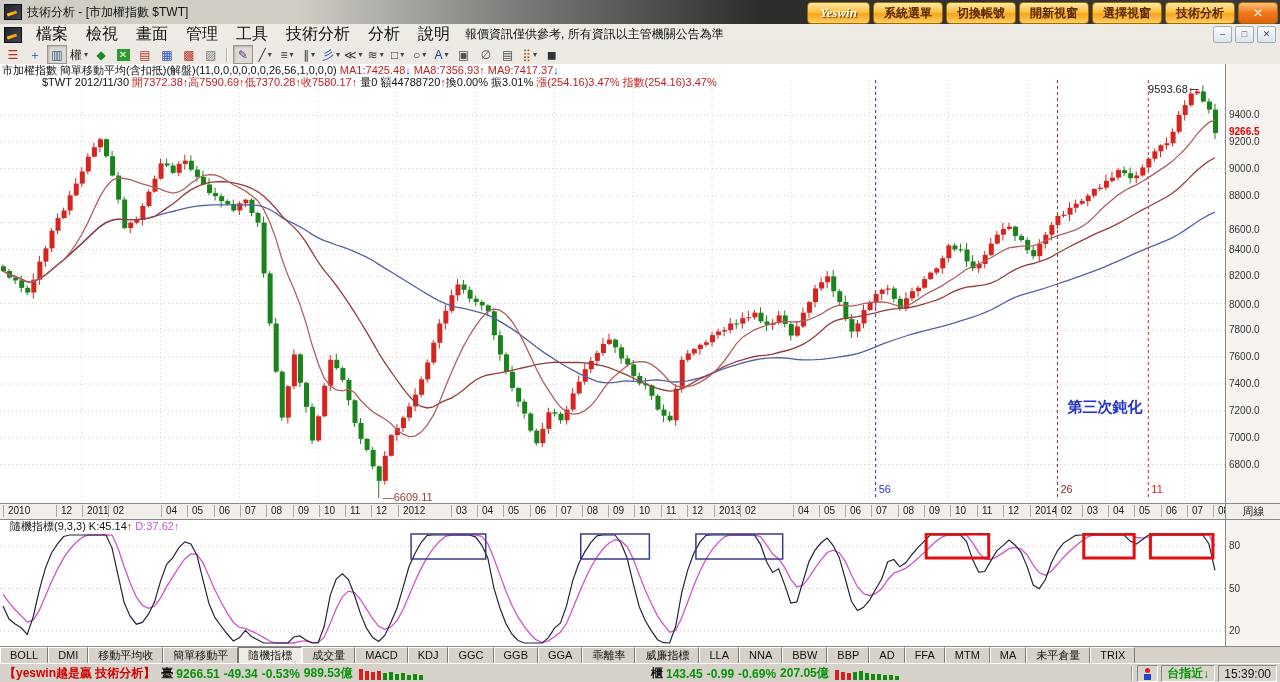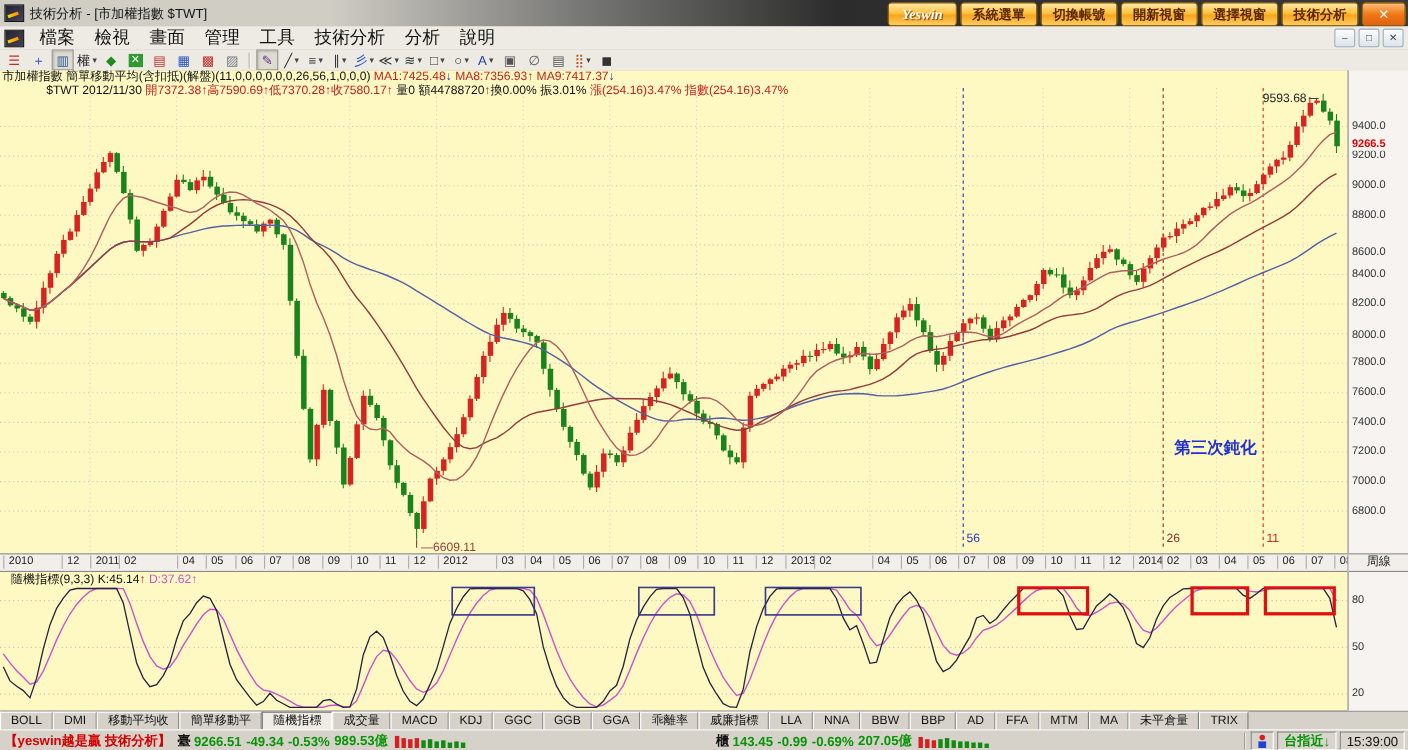--- a/index.html
+++ b/index.html
@@ -34,21 +34,21 @@
   .toolbar{position:absolute;top:45px;left:0;width:1280px;height:19px;background:#eceae3;
     border-bottom:1px solid #bab6ad;display:flex;align-items:center;padding-left:2px;}
   .tool-btn{height:17px;min-width:18px;display:flex;align-items:center;justify-content:center;
     margin:0 1px;border:1px solid transparent;cursor:pointer;font-size:12px;line-height:16px;}
   .tool-btn.pressed{border:1px solid #9a968c;background:#dedbd2;box-shadow:inset 1px 1px 2px #b8b4aa;}
   .tool-btn .glyph{pointer-events:none;}
   .tool-btn .bgbox{display:inline-block;width:13px;height:12px;text-align:center;font-size:10px;line-height:12px;color:#fff;}
   .dd{font-size:8px;color:#444;margin-left:2px;}
   .tool-sep{width:1px;height:14px;background:#b5b1a8;border-right:1px solid #fff;margin:0 4px;}
   
-  .content{position:absolute;top:64px;left:0;width:1280px;height:582px;background:#fef9c3;}
+  .content{position:absolute;top:64px;left:0;width:1280px;height:582px;background:#ffffff;}
   .legend{position:absolute;left:2px;white-space:nowrap;font-size:11px;line-height:12px;z-index:5;}
   #legend1{top:0;}
   #legend2{top:12px;padding-left:40px;}
   #mainsvg{position:absolute;top:16px;left:0;z-index:1;}
   #kdsvg{position:absolute;top:469px;left:0;z-index:1;}
   .xaxis{position:absolute;top:439px;left:0;width:1225px;height:15px;background:#f2eeea;
     border-top:1px solid #8a8a8a;border-bottom:1px solid #8a8a8a;z-index:2;}
   .xlabel{position:absolute;top:1px;font-size:10px;color:#222;border-left:1px solid #aaa;padding-left:4px;line-height:12px;}
   .kdheader{position:absolute;top:455px;left:10px;font-size:11px;z-index:5;white-space:nowrap;}
   .axis-strip{position:absolute;top:0;left:1225px;width:55px;height:582px;border-left:1px solid #8a8a8a;
@@ -110,20 +110,21 @@
     <span id="menu-holder" style="display:flex;">
         <span class="menu-item">檔案</span>
         <span class="menu-item">檢視</span>
         <span class="menu-item">畫面</span>
         <span class="menu-item">管理</span>
         <span class="menu-item">工具</span>
         <span class="menu-item">技術分析</span>
         <span class="menu-item">分析</span>
         <span class="menu-item">說明</span>
       </span>
+    <span class="menu-notice">報價資訊僅供參考, 所有資訊以主管機關公告為準</span>
     <span class="win-ctrls" id="win-ctrls">
         <span class="wc-btn">–</span>
         <span class="wc-btn">□</span>
         <span class="wc-btn">✕</span>
       </span>
   </div>
 
   <div class="toolbar" id="toolbar">
       <div class="tool-btn">
         <span class="glyph" style="color: rgb(192, 48, 40);">☰</span>

